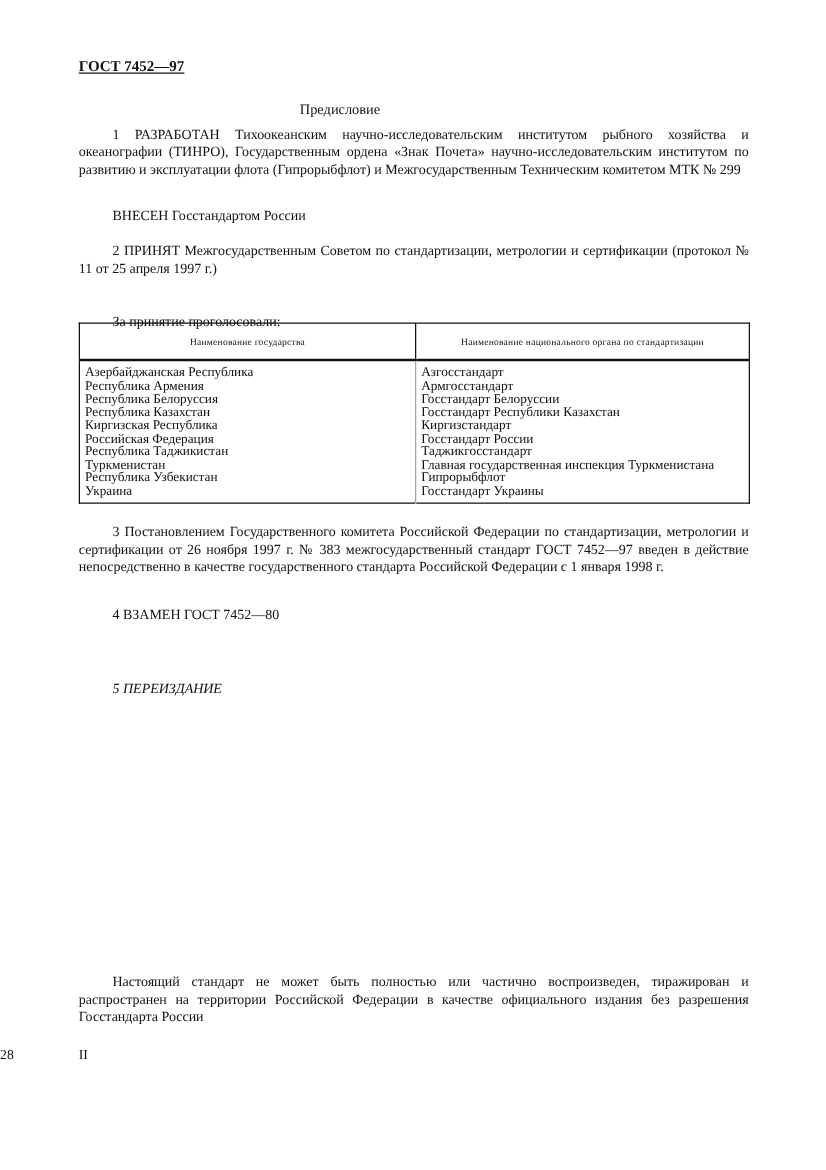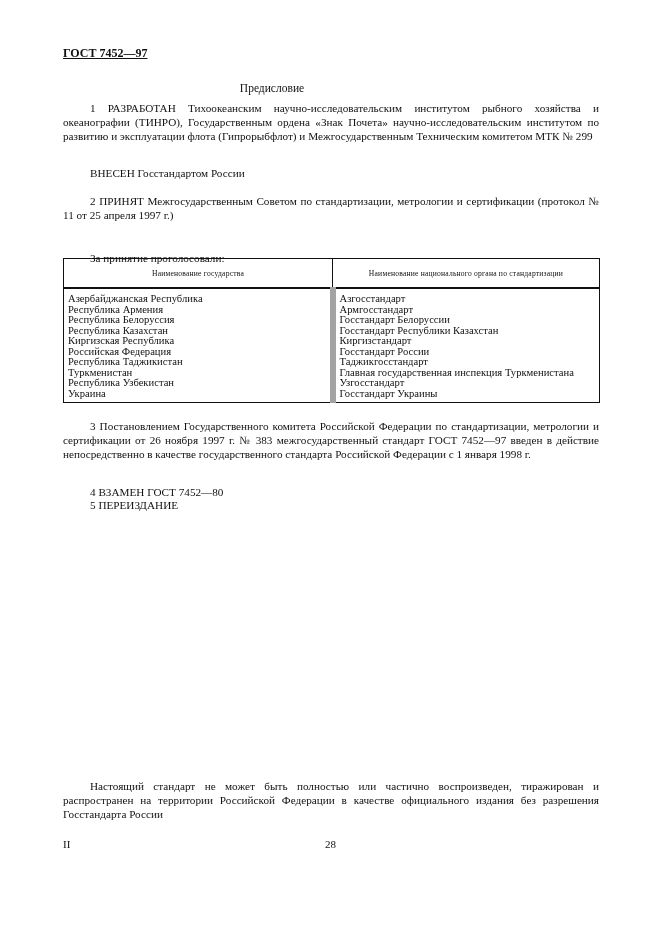--- a/index.html
+++ b/index.html
@@ -34,21 +34,21 @@
       line-height: 14.2px;
       font-size: 11.2px;
       text-indent: 27px;
     }
     .p1 { top: 101px; }
     .p-vnesen { top: 166px; }
     .p2 { top: 194px; }
     .p-za { top: 251px; }
     .p3 { top: 419px; }
     .p4 { top: 485px; }
-    .p5 { top: 498px; }
+    .p5 { top: 544px; font-style: italic; }
     .p-notice { top: 779px; }
     .p1 .lastline, .para { hyphens: manual; }
 
     table.states {
       position: absolute;
       left: 63px; top: 258px;
       width: 537px;
       border-collapse: collapse;
       border: 1.3px solid #111;
     }
@@ -62,25 +62,25 @@
       vertical-align: middle;
       padding: 0;
     }
     table.states th.c1 { width: 268px; border-right: 1px solid #111; }
     table.states td {
       vertical-align: top;
       padding: 5px 4px 3px 4px;
       font-size: 10.6px;
       line-height: 10.5px;
     }
-    table.states td.c1 { border-right: 6px solid #a3a3a3; margin-left: 44px; }
+    table.states td.c1 { border-right: 1px solid #a3a3a3; margin-left: 44px; }
     .cell-line { display: block; white-space: nowrap; }
 
     .footer-left { left: 63px; top: 838px; font-size: 11px; font-family: Liberation Serif, serif; }
-    .footer-page { left: 0; width: 661px; top: 838px; text-align: center; font-size: 11px; }
+    .footer-page { left: 0; width: 661px; top: 838px; text-align: left; font-size: 11px; }
   </style>
 </head>
 <body>
 
 <div class="abs doc-code">ГОСТ 7452—97</div>
 
 <div class="abs heading">Предисловие</div>
 
 <div class="abs para p1">1 РАЗРАБОТАН Тихоокеанским научно-исследовательским институтом рыбного хозяйства и океанографии (ТИНРО), Государственным ордена «Знак Почета» научно-исследовательским институтом по развитию и эксплуатации флота (Гипрорыбфлот) и Межгосударственным Техническим комитетом МТК № 299</div>
 
@@ -113,21 +113,21 @@
       </td>
       <td class="c2">
         <span class="cell-line">Азгосстандарт</span>
         <span class="cell-line">Армгосстандарт</span>
         <span class="cell-line">Госстандарт Белоруссии</span>
         <span class="cell-line">Госстандарт Республики Казахстан</span>
         <span class="cell-line">Киргизстандарт</span>
         <span class="cell-line">Госстандарт России</span>
         <span class="cell-line">Таджикгосстандарт</span>
         <span class="cell-line">Главная государственная инспекция Туркменистана</span>
-        <span class="cell-line">Узгосстандарт</span>
+        <span class="cell-line">Гипрорыбфлот</span>
         <span class="cell-line">Госстандарт Украины</span>
       </td>
     </tr>
   </tbody>
 </table>
 
 <div class="abs para p3">3 Постановлением Государственного комитета Российской Федерации по стандартизации, метрологии и сертификации от 26 ноября 1997 г. № 383 межгосударственный стандарт ГОСТ 7452—97 введен в действие непосредственно в качестве государственного стандарта Российской Федерации с 1 января 1998 г.</div>
 
 <div class="abs para p4">4 ВЗАМЕН ГОСТ 7452—80</div>
 

